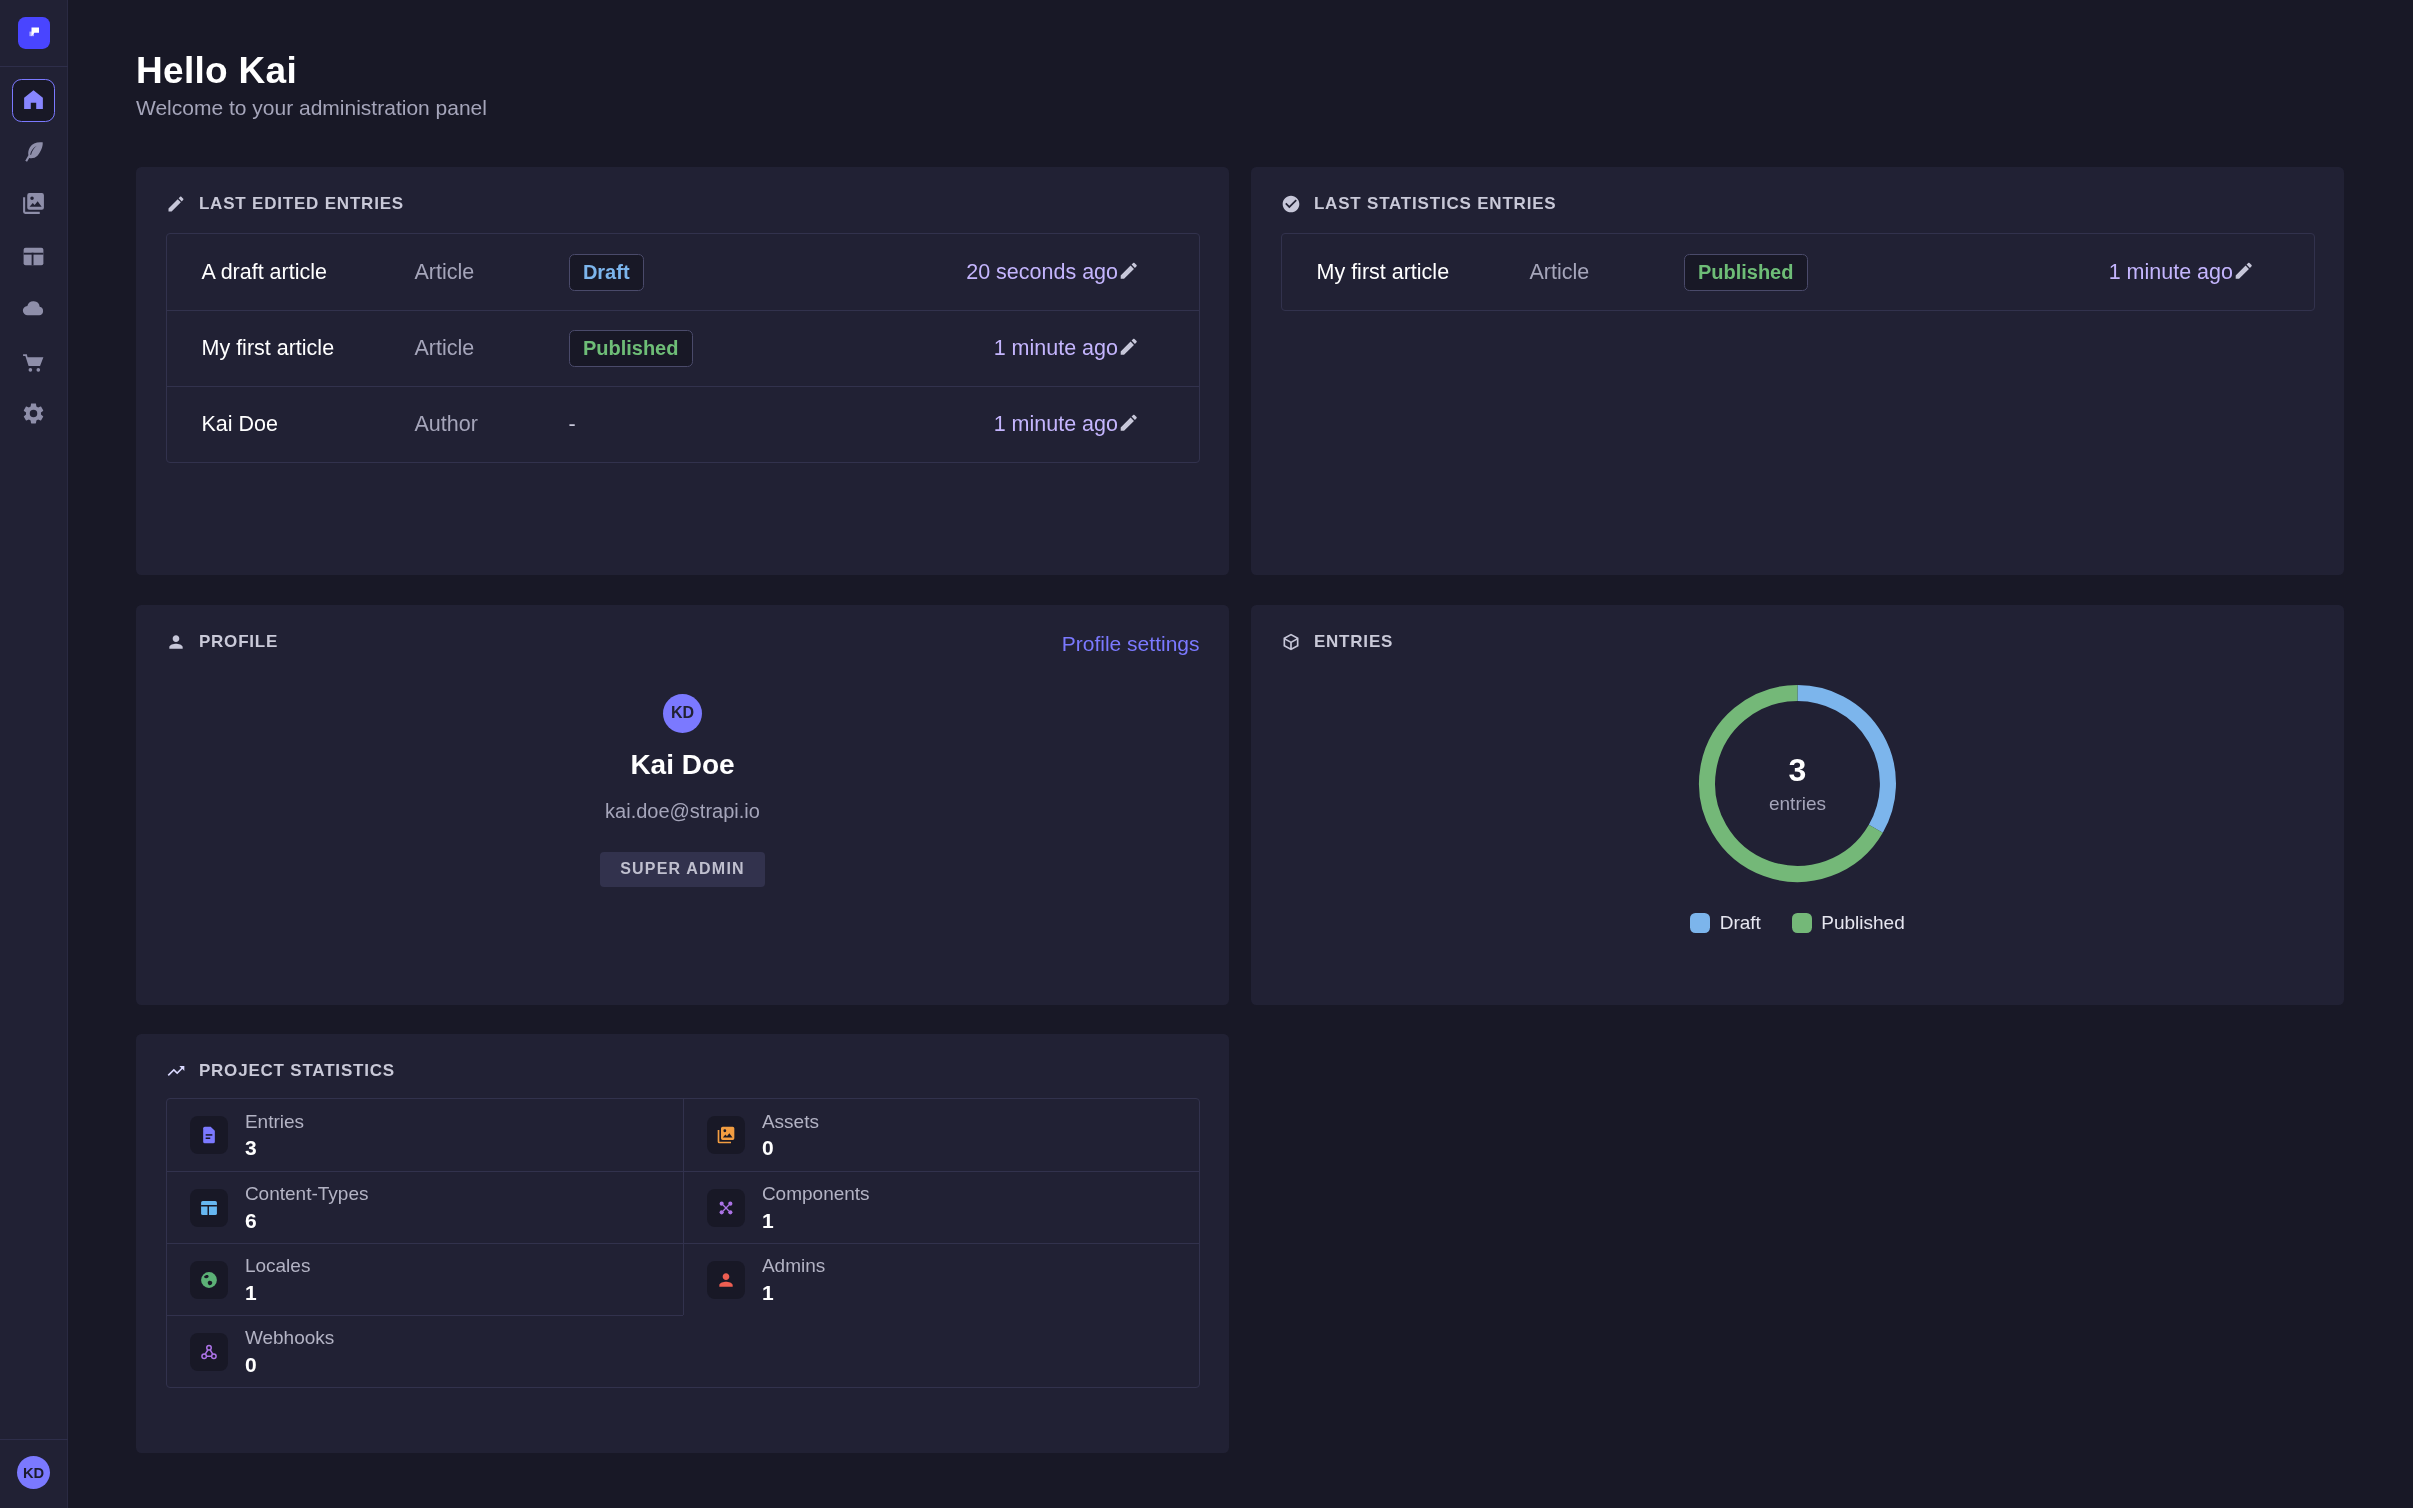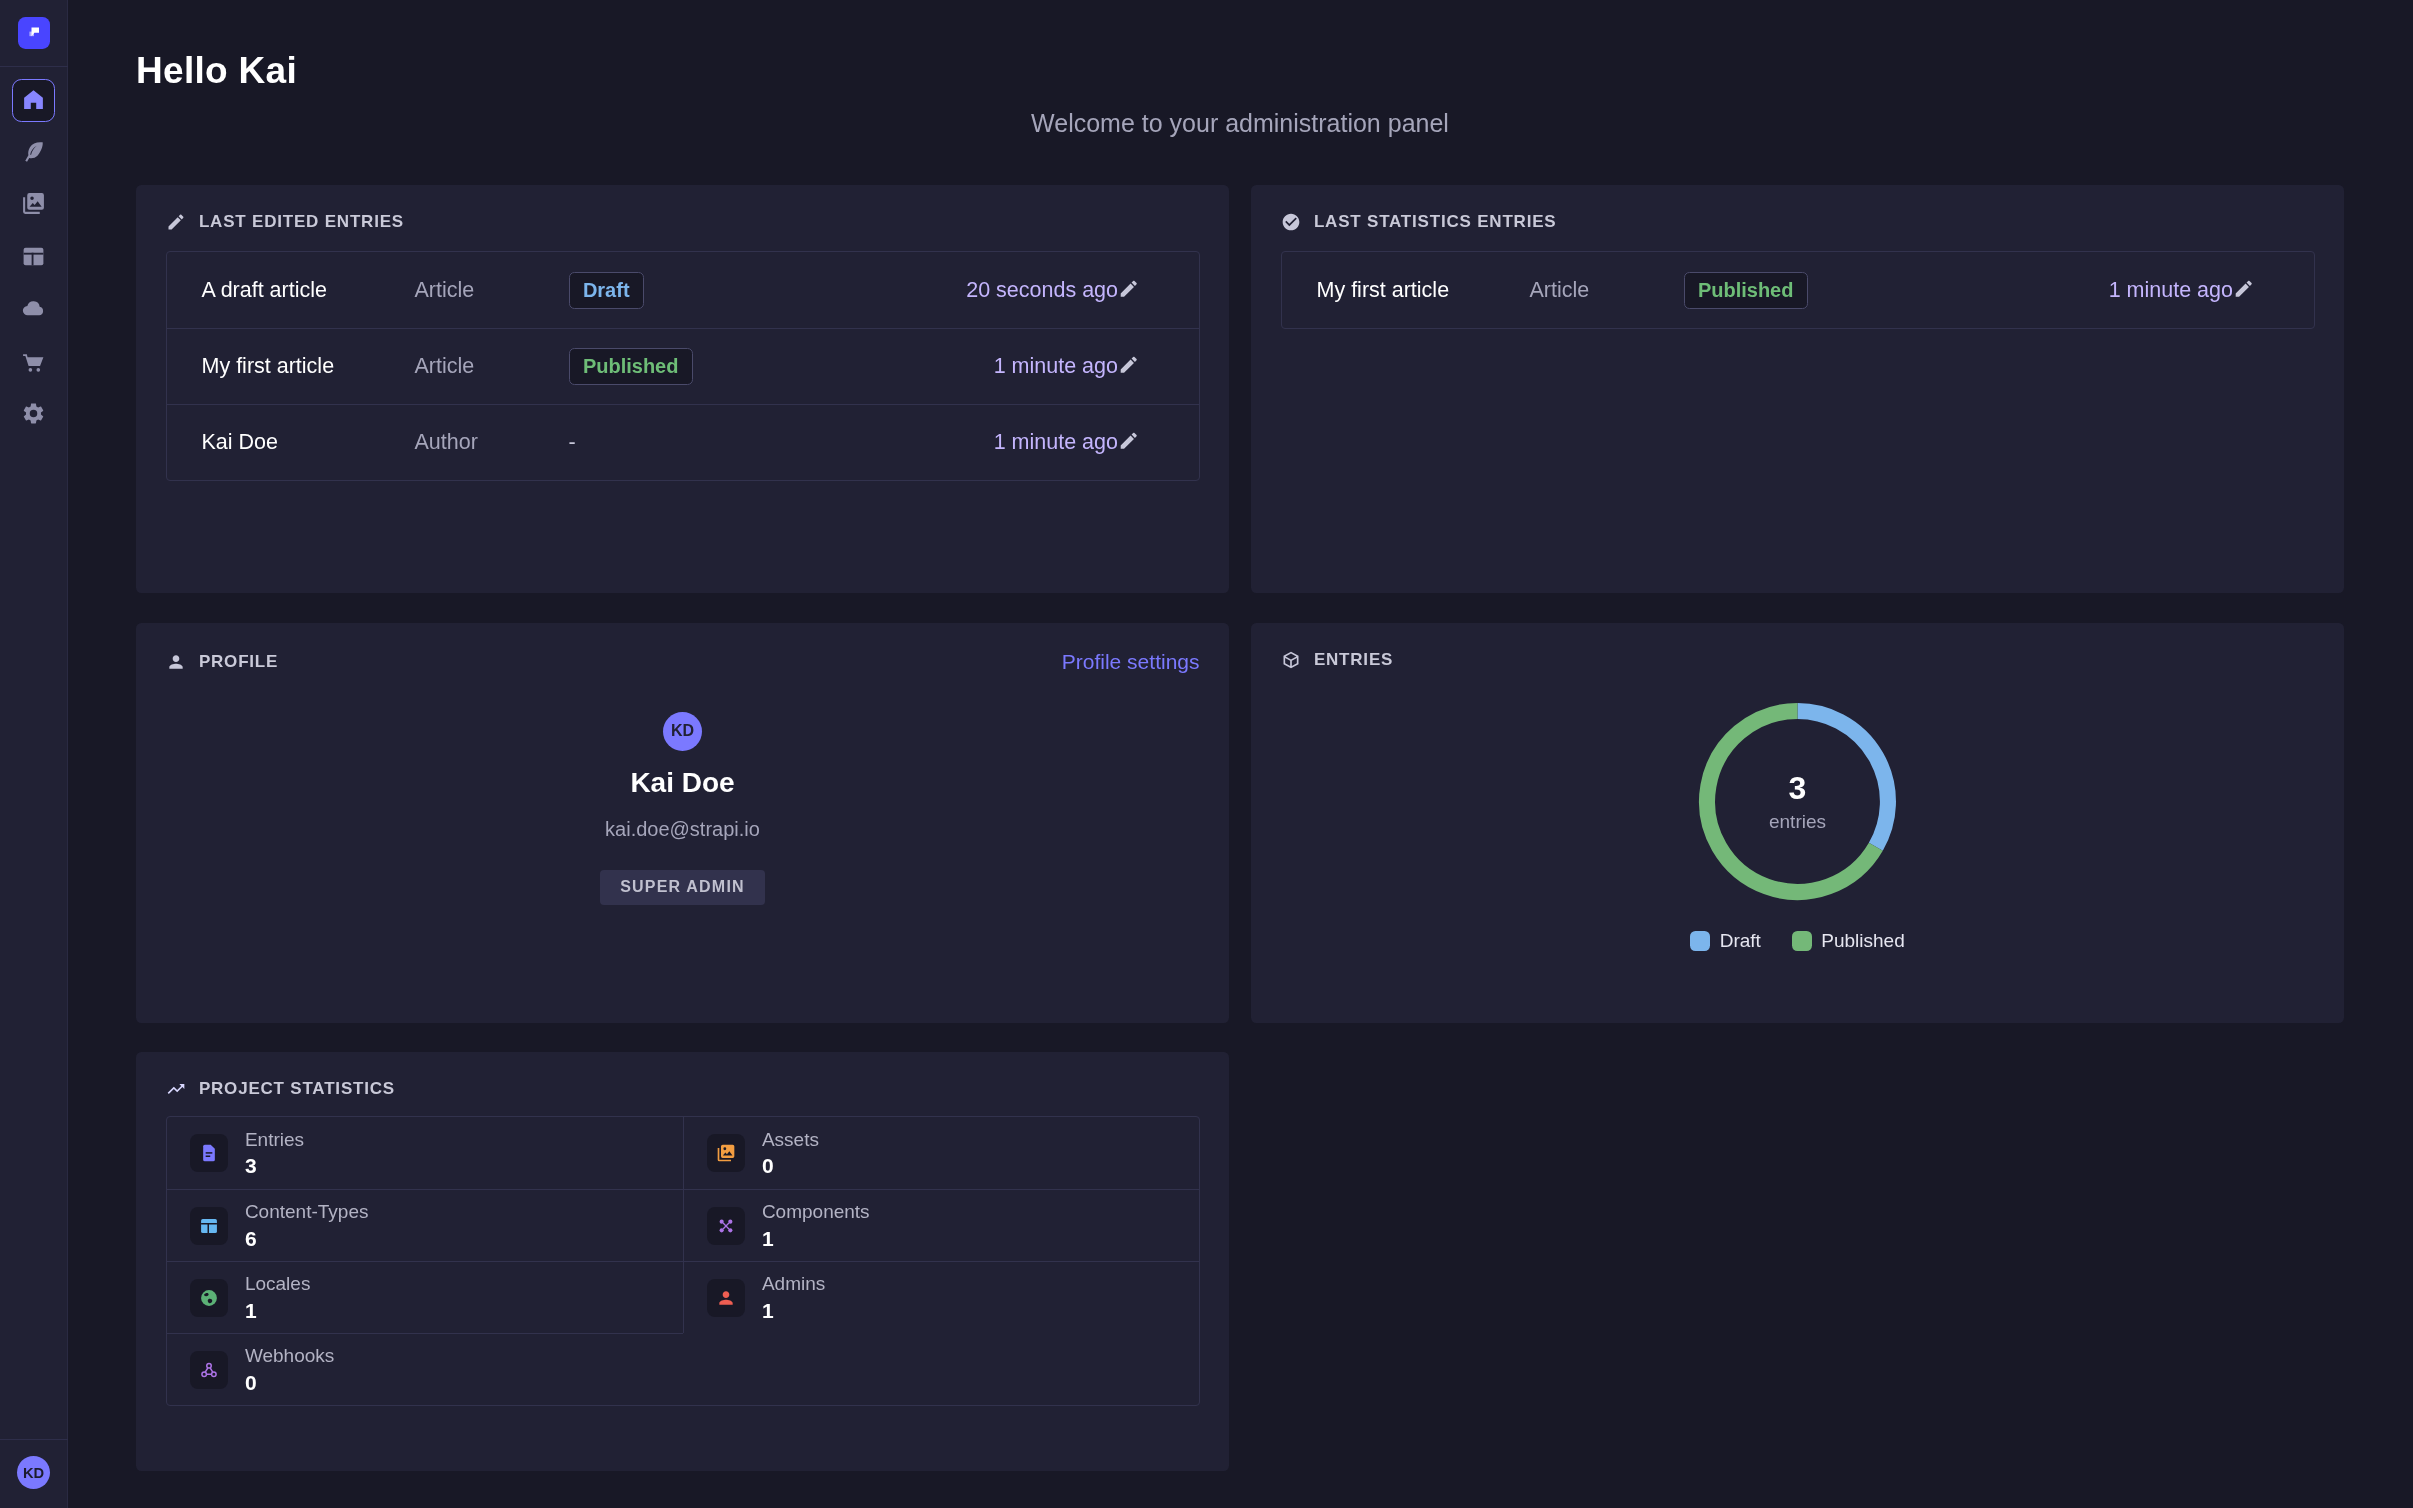--- a/index.html
+++ b/index.html
@@ -17,27 +17,27 @@
   .nav-btn { width:43px; height:43px; border-radius:9.4px; display:grid; place-items:center; color:#8e8ea9; }
   .nav-btn svg { width:25px; height:25px; }
   .nav-btn.active { background:#181826; border:1.3px solid #7b79ff; color:#8886ff; }
   .sidebar-bottom { margin-top:auto; width:100%; display:flex; flex-direction:column; align-items:center; }
   .side-avatar { width:33px; height:33px; border-radius:50%; background:#7b79ff; color:#1c1c2e;
                  font-weight:700; font-size:14.7px; display:grid; place-items:center; margin:16px 0 19px; cursor:pointer; }
 
   
   main { margin-left:68px; padding:50px 69px 0 68px; }
   h1 { font-size:37px; color:#ffffff; font-weight:700; letter-spacing:0.3px; }
-  .subtitle { font-size:25px; color:#a5a5ba; margin-top:17px;text-align:center; }
+  .subtitle { font-size:21px; color:#a5a5ba; margin-top:4px; }
 
   .grid { margin-top:47px; display:grid; grid-template-columns:1093px 1093px; column-gap:22px; row-gap:29.5px; }
   .card { background:#212134; border-radius:5.4px; padding:27px 29.5px; }
   .card.h1r { height:408px; } .card.h2r { height:400px; } .card.h3r { height:419px; }
 
-  .card-head { display:flex; align-items:center; gap:13.4px; }
+  .card-head { display:flex; align-items:flex-start; gap:13.4px; }
   .card-head .head-icon { width:20px; height:20px; color:#c7c7d9; flex:none; }
   .card-title { font-size:17px; font-weight:700; letter-spacing:0.8px; color:#c9c9d8; }
   .head-spread { justify-content:space-between; }
   .head-left { display:flex; align-items:center; gap:13.4px; }
   .profile-link { color:#7b79ff; font-size:21px; text-decoration:none; }
 
   
   .table { margin-top:19px; border:0.7px solid #32324d; border-radius:4px; }
   .row { display:flex; align-items:center; height:76px; padding:0 35px; }
   .row + .row { border-top:0.7px solid #32324d; }

